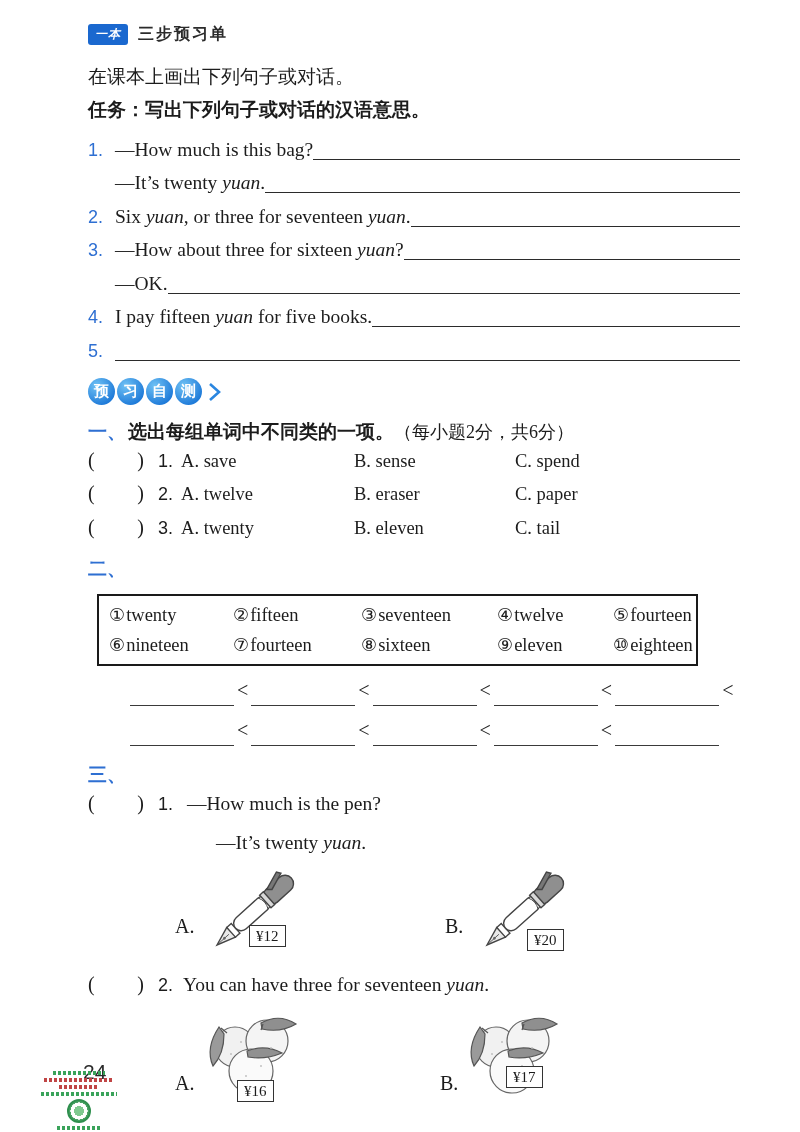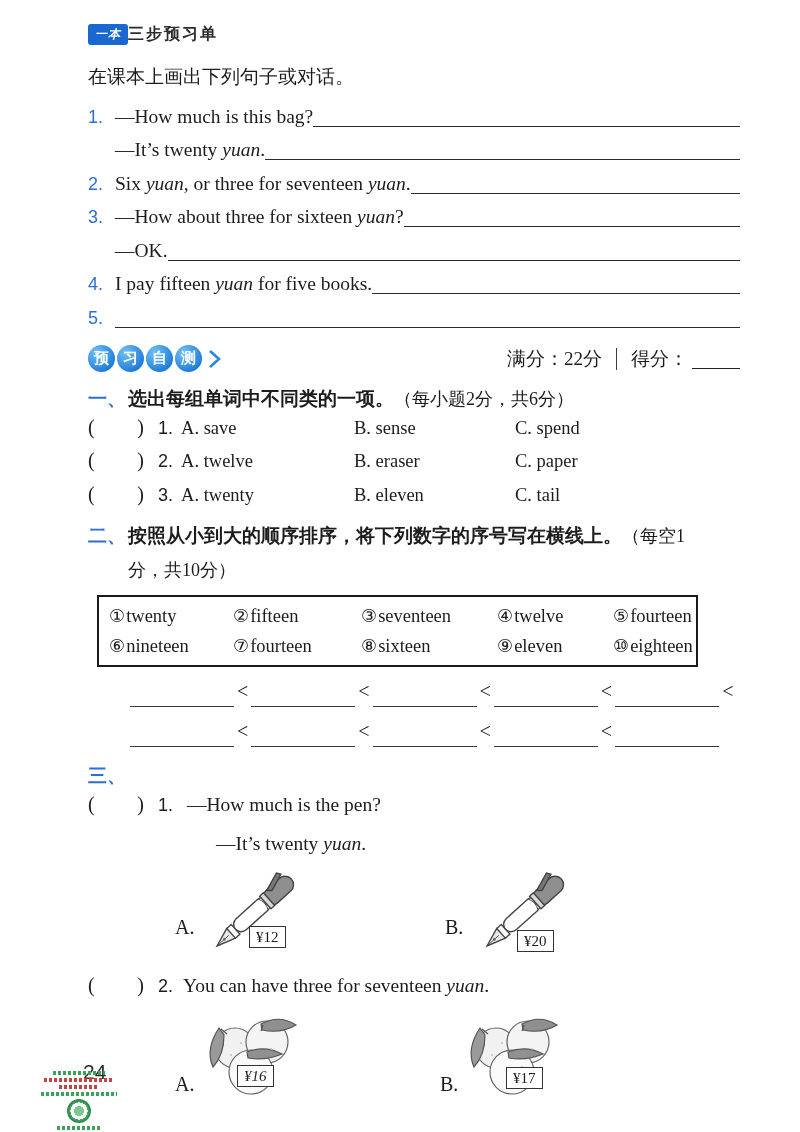--- a/index.html
+++ b/index.html
@@ -1,21 +1,21 @@
 <!DOCTYPE html>
 <html><head>
 <meta charset="utf-8">
 <style>
   html,body{margin:0;padding:0;background:#e8e8e8;}
   #page{position:relative;width:800px;height:1132px;background:#ffffff;margin:0 auto;
         font-family:"Liberation Serif",serif;color:#1c1c1c;overflow:hidden;}
   .content{padding:0 60px 0 88px;}
 
   
-  .hdr{display:flex;align-items:flex-start;padding:24px 4px 0 88px;}
+  .hdr{display:flex;align-items:flex-start;gap:10px;padding:24px 4px 0 88px;}
   .logo-badge{background:#1a68cf;color:#fff;font-family:"Liberation Sans",sans-serif;
     font-style:italic;font-weight:700;font-size:12px;padding:2px 7px;border-radius:3px;letter-spacing:1px;}
   .hdr-title{font-family:"Liberation Sans",sans-serif;font-size:16px;font-weight:600;color:#2b2b2b;letter-spacing:2px;}
 
   
   .intro{font-family:"Liberation Sans",sans-serif;font-size:19px;line-height:32px;margin-top:16px;}
   .taskline{font-family:"Liberation Sans",sans-serif;font-size:19px;font-weight:700;line-height:33px;}
 
   
   .t-list{margin-top:5px;}
@@ -90,20 +90,21 @@
 <div id="page">
 
   <div class="hdr">
     <span class="logo-badge">一本</span>
     <span class="hdr-title">三步预习单</span>
   </div>
 
   <div class="content">
 
     <div class="intro">在课本上画出下列句子或对话。</div>
+    <div class="taskline"><span>任务：</span><span>写出下列句子或对话的汉语意思。</span></div>
 
     <div class="t-list" id="trans-list">
         <div class="t-row">
           <span class="q-num">1.</span>
           <span class="t-text"><span>—How much is this bag?</span></span>
           <span class="fill"></span>
         </div>
         <div class="t-row">
           <span class="q-num"></span>
           <span class="t-text"><span>—It’s twenty </span><span class="it">yuan</span><span>.</span></span>
@@ -140,26 +141,20 @@
           <span class="circ-badge">预</span>
           <span class="circ-badge">习</span>
           <span class="circ-badge">自</span>
           <span class="circ-badge">测</span>
         </div>
       <span class="chev">
         <svg width="17" height="24" viewBox="0 0 17 24">
             <polyline points="4,4 13,12 4,20" stroke="#2a86e0" stroke-width="2.6" fill="none"></polyline>
           </svg>
       </span>
-      <div class="score-area">
-        <span>满分：22分</span>
-        <span class="score-sep"></span>
-        <span>得分：</span>
-        <span class="score-blank"></span>
-      </div>
     </div>
 
     <div class="h-row">
       <span class="h-num">一、</span>
       <span class="h-body"><span>选出每组单词中不同类的一项。</span><span class="h-note">（每小题2分，共6分）</span></span>
     </div>
     <div id="s1-rows">
         <div class="c-row">
           <span class="bracket">
             <span>(</span>
@@ -193,21 +188,20 @@
             <span class="c-num">3.</span>
             <span>A. twenty</span>
           </span>
           <span class="cell-b">B. eleven</span>
           <span class="cell-c">C. tail</span>
         </div>
       </div>
 
     <div class="h-row">
       <span class="h-num">二、</span>
-      <span class="h-body"><span>按照从小到大的顺序排序，将下列数字的序号写在横线上。</span><span class="h-note"><span>（每空1</span><br><span>分，共10分）</span></span></span>
     </div>
     <div class="bank" id="bank-grid">
         <span class="bank-item"><span class="bank-circ">①</span><span>twenty</span></span>
         <span class="bank-item"><span class="bank-circ">②</span><span>fifteen</span></span>
         <span class="bank-item"><span class="bank-circ">③</span><span>seventeen</span></span>
         <span class="bank-item"><span class="bank-circ">④</span><span>twelve</span></span>
         <span class="bank-item"><span class="bank-circ">⑤</span><span>fourteen</span></span>
         <span class="bank-item"><span class="bank-circ">⑥</span><span>nineteen</span></span>
         <span class="bank-item"><span class="bank-circ">⑦</span><span>fourteen</span></span>
         <span class="bank-item"><span class="bank-circ">⑧</span><span>sixteen</span></span>
@@ -280,21 +274,21 @@
             <line x1="3" y1="0" x2="16" y2="0" stroke-width="0.8"></line>
             <circle cx="10" cy="0" r="1.4" fill="#666" stroke="none"></circle>
             <rect x="19" y="-6.5" width="6" height="13" fill="#fff"></rect>
             <rect x="25" y="-7.5" width="44" height="15" rx="7.5" fill="#fff"></rect>
             <path d="M62 -7.5 Q66 0 62 7.5" fill="none" stroke-width="0.9"></path>
             <rect x="65" y="-8.5" width="35" height="17" rx="8.5" fill="#8f8f8f"></rect>
             <rect x="65" y="-8.5" width="5" height="17" fill="#d9d9d9"></rect>
             <path d="M74 -8 L93 -14.5 L95.5 -10.5 L78 -4.5 Z" fill="#777"></path>
           </g>
         </svg>
-        <span class="tag" style="left:72px;top:64px;text-align:right;">¥20</span>
+        <span class="tag" style="left:82px;top:64px;text-align:right;">¥20</span>
       </div>
     </div>
 
     <div class="q3-row" style="margin-top:8px;">
       <span class="bracket">
           <span>(</span>
           <span>)</span>
         </span>
       <span class="c-num">2.</span>
       <span style="margin-left:10px;" id="q2-text"><span>You can have three for seventeen </span><span class="it">yuan</span><span>.</span></span>
@@ -316,21 +310,21 @@
           </g>
           <g fill="#bbb">
             <circle cx="30" cy="40" r="0.9"></circle>
               <circle cx="40" cy="28" r="0.9"></circle>
               <circle cx="70" cy="34" r="0.9"></circle>
             <circle cx="45" cy="62" r="0.9"></circle>
               <circle cx="56" cy="68" r="0.9"></circle>
               <circle cx="60" cy="52" r="0.9"></circle>
           </g>
         </svg>
-        <span class="tag" style="left:62px;top:52px;font-style:italic;">¥16</span>
+        <span class="tag" style="left:62px;top:68px;">¥16</span>
       </div>
       <div class="pic-opt">
         <span class="opt-letter" style="bottom:12px;">B.</span>
         <svg width="112" height="88" viewBox="0 0 112 88" style="position:absolute;left:22px;top:2px;">
           <g stroke="#666" stroke-width="1.2">
             <circle cx="34" cy="33" r="20" fill="#f1f1f1"></circle>
             <circle cx="66" cy="27" r="21" fill="#f4f4f4"></circle>
             <path d="M18 13 Q4 34 12 52 Q23 40 23 20 Z" fill="#9a9a9a" stroke="#555"></path>
             <path d="M60 9 Q78 -1 95 10 Q80 19 61 15 Z" fill="#8f8f8f" stroke="#555"></path>
             <circle cx="50" cy="57" r="22" fill="#fafafa"></circle>

